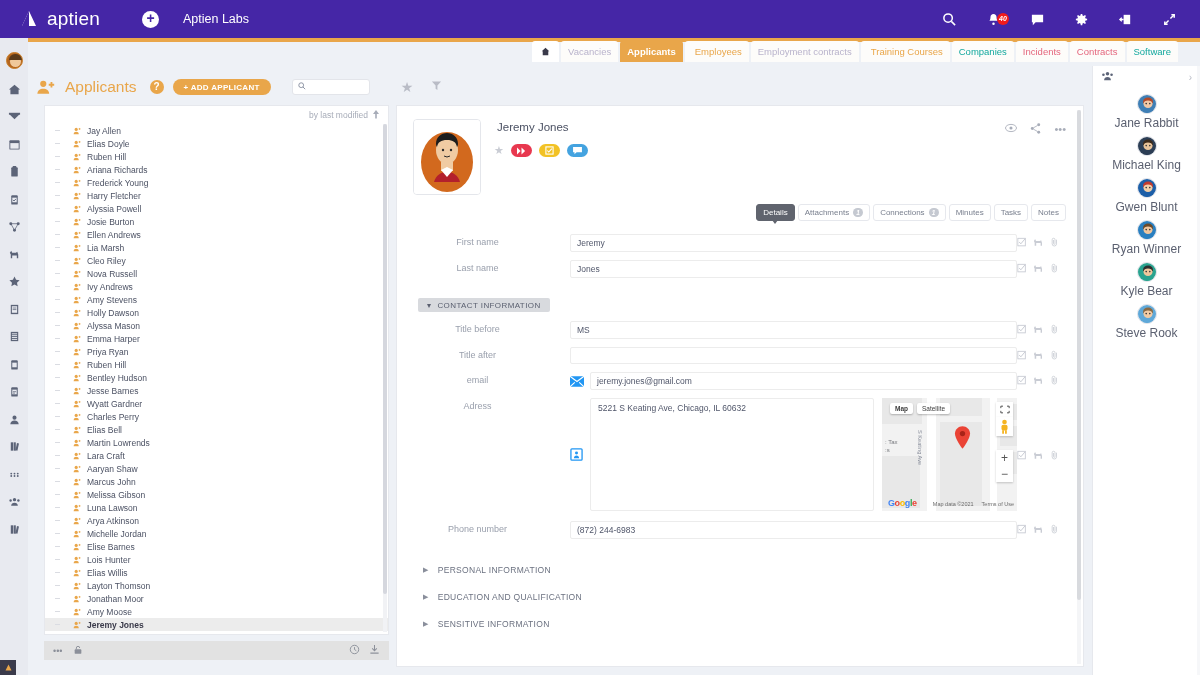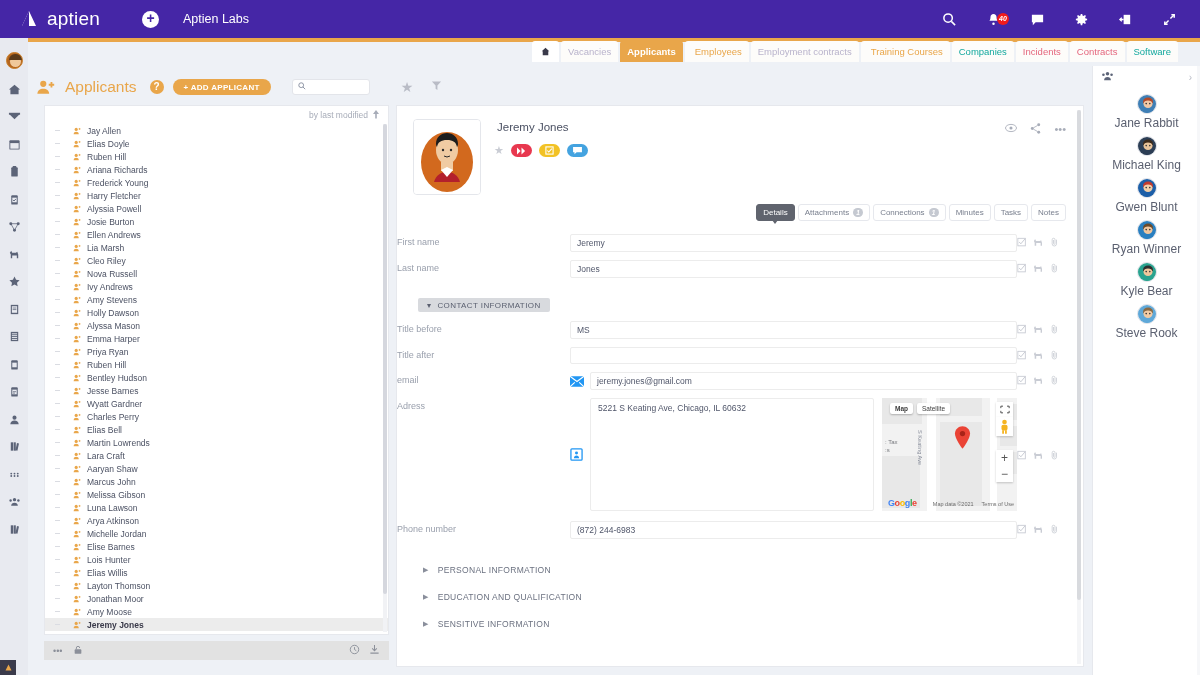--- a/index.html
+++ b/index.html
@@ -173,21 +173,21 @@
   }
   .tab .cnt {
     background: #c5c9d1; color: #fff; border-radius: 6px; min-width: 10px; height: 9px;
     line-height: 9px; font-size: 6.5px; text-align: center; padding: 0 2px; font-weight: bold;
   }
 
   
   .form { position: absolute; left: 0; top: 128px; width: 672px; }
   .row { display: flex; align-items: flex-start; margin-bottom: 8px; }
   .row .lbl {
-    width: 173px; text-align: left; padding-right: 12px; font-size: 9px; color: #9aa0ad;
+    width: 173px; text-align: center; padding-right: 12px; font-size: 9px; color: #9aa0ad;
     padding-top: 3px;
   }
   .row .ctl { flex: 1; display: flex; align-items: center; gap: 6px; }
   .fld {
     flex: 1; border: 1px solid #ececec; border-radius: 2px; min-height: 17px;
     font-size: 8.5px; color: #50566a; padding: 3px 6px; background: #fff;
   }
   .row .tools { width: 52px; display: flex; gap: 6px; padding-top: 3px; color: #c9ccd4; font-size: 9px; }
   .row .tools span { cursor: pointer; display:flex; }
   .mini-ico { width: 14px; height: 13px; flex: none; display:flex; align-items:center;}

